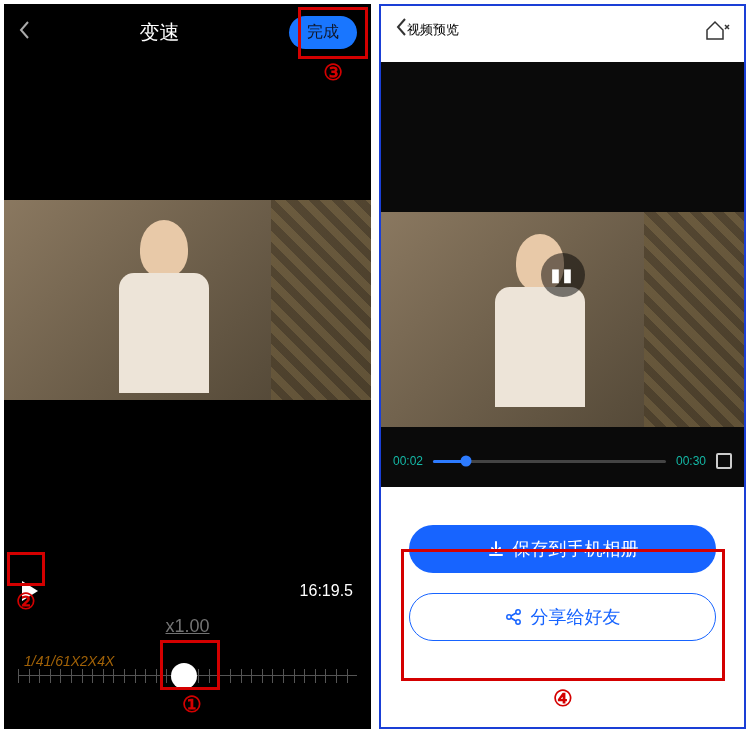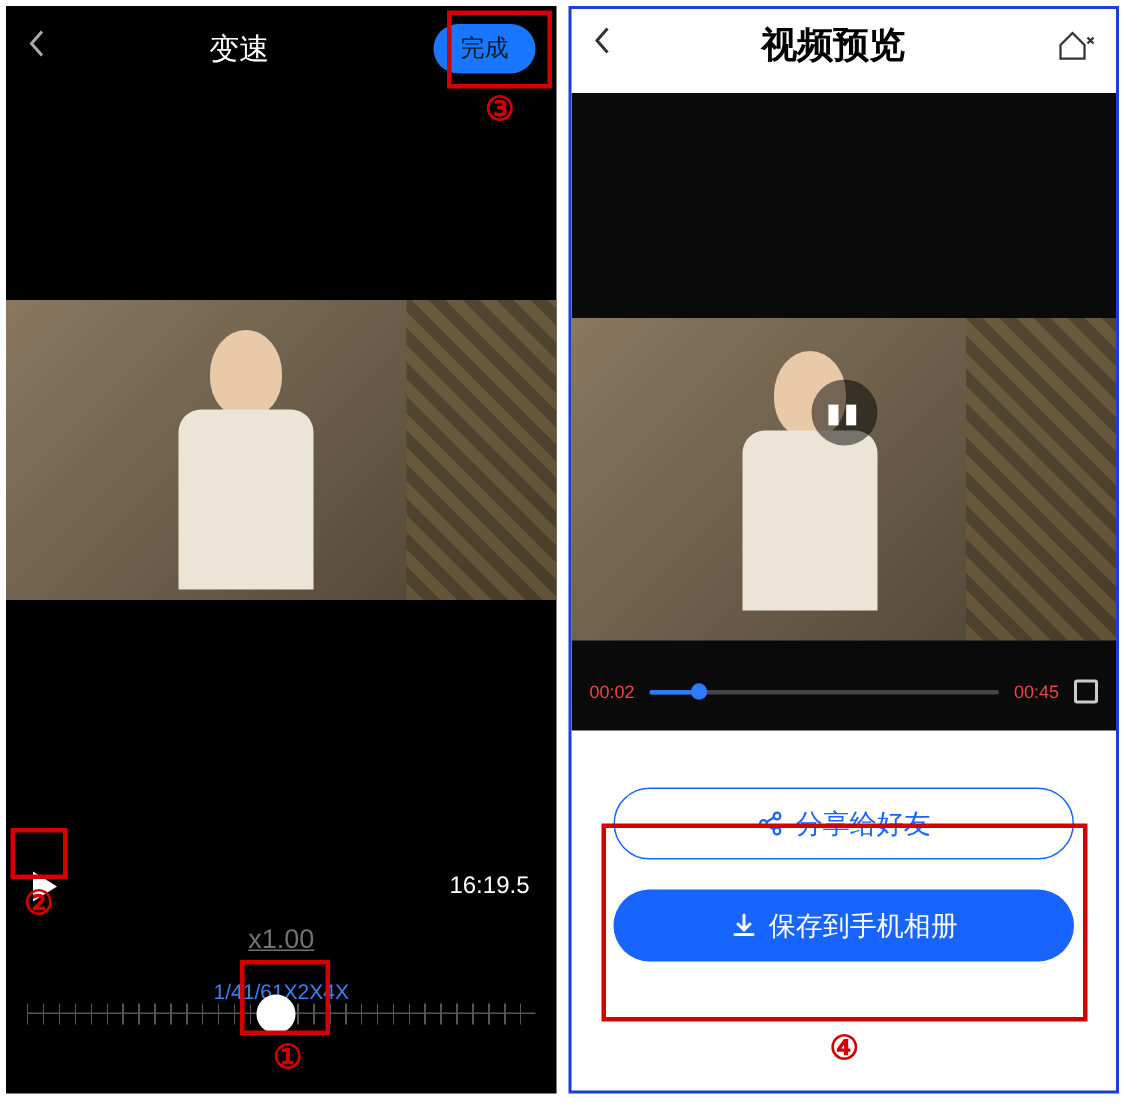--- a/index.html
+++ b/index.html
@@ -28,33 +28,33 @@
     .pause-btn { position: absolute; top: 50%; left: 50%; transform: translate(-50%, -50%); width: 44px; height: 44px; background: rgba(0,0,0,0.5); border-radius: 50%; display: flex; align-items: center; justify-content: center; color: #fff; font-size: 18px; letter-spacing: 2px; }
     
     
     .left-controls { position: absolute; bottom: 0; left: 0; right: 0; }
     .play-row { display: flex; justify-content: space-between; align-items: center; padding: 10px 18px; }
     .play-btn { width: 22px; height: 22px; display: flex; align-items: center; }
     .play-triangle { width: 0; height: 0; border-left: 16px solid #fff; border-top: 10px solid transparent; border-bottom: 10px solid transparent; }
     .time-text { color: #fff; font-size: 16px; }
     .speed-value { color: #737373; font-size: 18px; text-align: center; padding: 4px 0; text-decoration: underline; }
     .speed-ruler { padding: 12px 0 30px; position: relative; }
-    .speed-labels { display: flex; justify-content: center; padding: 0 20px; color: #3b82f6; font-size: 14px; }
+    .speed-labels { display: flex; justify-content: flex-start; padding: 0 20px; color: #a16207; font-size: 14px; font-style: italic; }
     .ruler-ticks { position: relative; height: 24px; margin: 6px 14px 0; border-top: 1px solid #555; }
     .ruler-ticks::before { content: ""; position: absolute; top: -7px; left: 0; right: 0; height: 14px; background: repeating-linear-gradient(90deg, #555 0, #555 1px, transparent 1px, transparent 10.6px); }
     .ruler-knob { position: absolute; top: -13px; left: 49%; width: 26px; height: 26px; background: #fff; border-radius: 50%; transform: translateX(-50%); }
     
     
     .header-right { display: flex; align-items: center; justify-content: space-between; padding: 10px 14px; height: 48px; }
     .back-right { color: #333; font-size: 22px; }
-    .title-right { color: #000; font-size: 24px; font-weight: 700; flex: 1; text-align: center; }
+    .title-right { color: #000; font-size: 13px; font-weight: 400; flex: 1; text-align: left; }
     .home-icon { width: 26px; height: 22px; position: relative; }
     
     
-    .progress-row { display: flex; align-items: center; gap: 10px; padding: 10px 12px; color: #ef4444; font-size: 12px; position: absolute; bottom: 8px; left: 0; right: 0; }
+    .progress-row { display: flex; align-items: center; gap: 10px; padding: 10px 12px; color: #14b8a6; font-size: 12px; position: absolute; bottom: 8px; left: 0; right: 0; }
     .progress-track { flex: 1; height: 3px; background: #444; border-radius: 2px; position: relative; }
     .progress-fill { position: absolute; left: 0; top: 0; height: 100%; width: 14%; background: #2d7bff; border-radius: 2px; }
     .progress-thumb { position: absolute; left: 14%; top: 50%; transform: translate(-50%, -50%); width: 11px; height: 11px; background: #2d7bff; border-radius: 50%; }
     .fullscreen-icon { width: 16px; height: 16px; border: 2px solid #ccc; border-radius: 2px; position: relative; }
     
     
     .action-area { padding: 38px 28px 0; }
     .action-btn { width: 100%; height: 48px; border-radius: 24px; font-size: 18px; display: flex; align-items: center; justify-content: center; gap: 8px; margin-bottom: 20px; }
     .btn-primary { background: #1764ff; color: #fff; border: none; }
     .btn-outline { background: #fff; color: #1764ff; border: 1.5px solid #1764ff; }
@@ -152,39 +152,39 @@
       </div>
       <div class="pause-btn">
         <span>▮▮</span>
       </div>
       <div class="progress-row">
         <span>00:02</span>
         <div class="progress-track">
           <div class="progress-fill"></div>
           <div class="progress-thumb"></div>
         </div>
-        <span>00:45</span>
+        <span>00:30</span>
         <div class="fullscreen-icon"></div>
       </div>
     </div>
 
     <div class="action-area">
+      <button class="action-btn btn-primary">
+        <svg width="18" height="18" viewBox="0 0 18 18">
+            <path d="M9 2 L9 11 M5 8 L9 12 L13 8 M3 15 L15 15" stroke="#fff" stroke-width="2" fill="none" stroke-linecap="round"></path>
+          </svg>
+        <span>保存到手机相册</span>
+      </button>
       <button class="action-btn btn-outline">
         <svg width="18" height="18" viewBox="0 0 18 18">
             <circle cx="4" cy="9" r="2.2" fill="none" stroke="#1764ff" stroke-width="1.5"></circle>
             <circle cx="13" cy="4" r="2.2" fill="none" stroke="#1764ff" stroke-width="1.5"></circle>
             <circle cx="13" cy="14" r="2.2" fill="none" stroke="#1764ff" stroke-width="1.5"></circle>
             <path d="M6 8 L11 5 M6 10 L11 13" stroke="#1764ff" stroke-width="1.5"></path>
           </svg>
         <span>分享给好友</span>
       </button>
-      <button class="action-btn btn-primary">
-        <svg width="18" height="18" viewBox="0 0 18 18">
-            <path d="M9 2 L9 11 M5 8 L9 12 L13 8 M3 15 L15 15" stroke="#fff" stroke-width="2" fill="none" stroke-linecap="round"></path>
-          </svg>
-        <span>保存到手机相册</span>
-      </button>
     </div>
 
     <div class="callout c4-box"></div>
     <div class="callout-num c4-num">④</div>
   </div>
 </div>
 
 </body></html>

